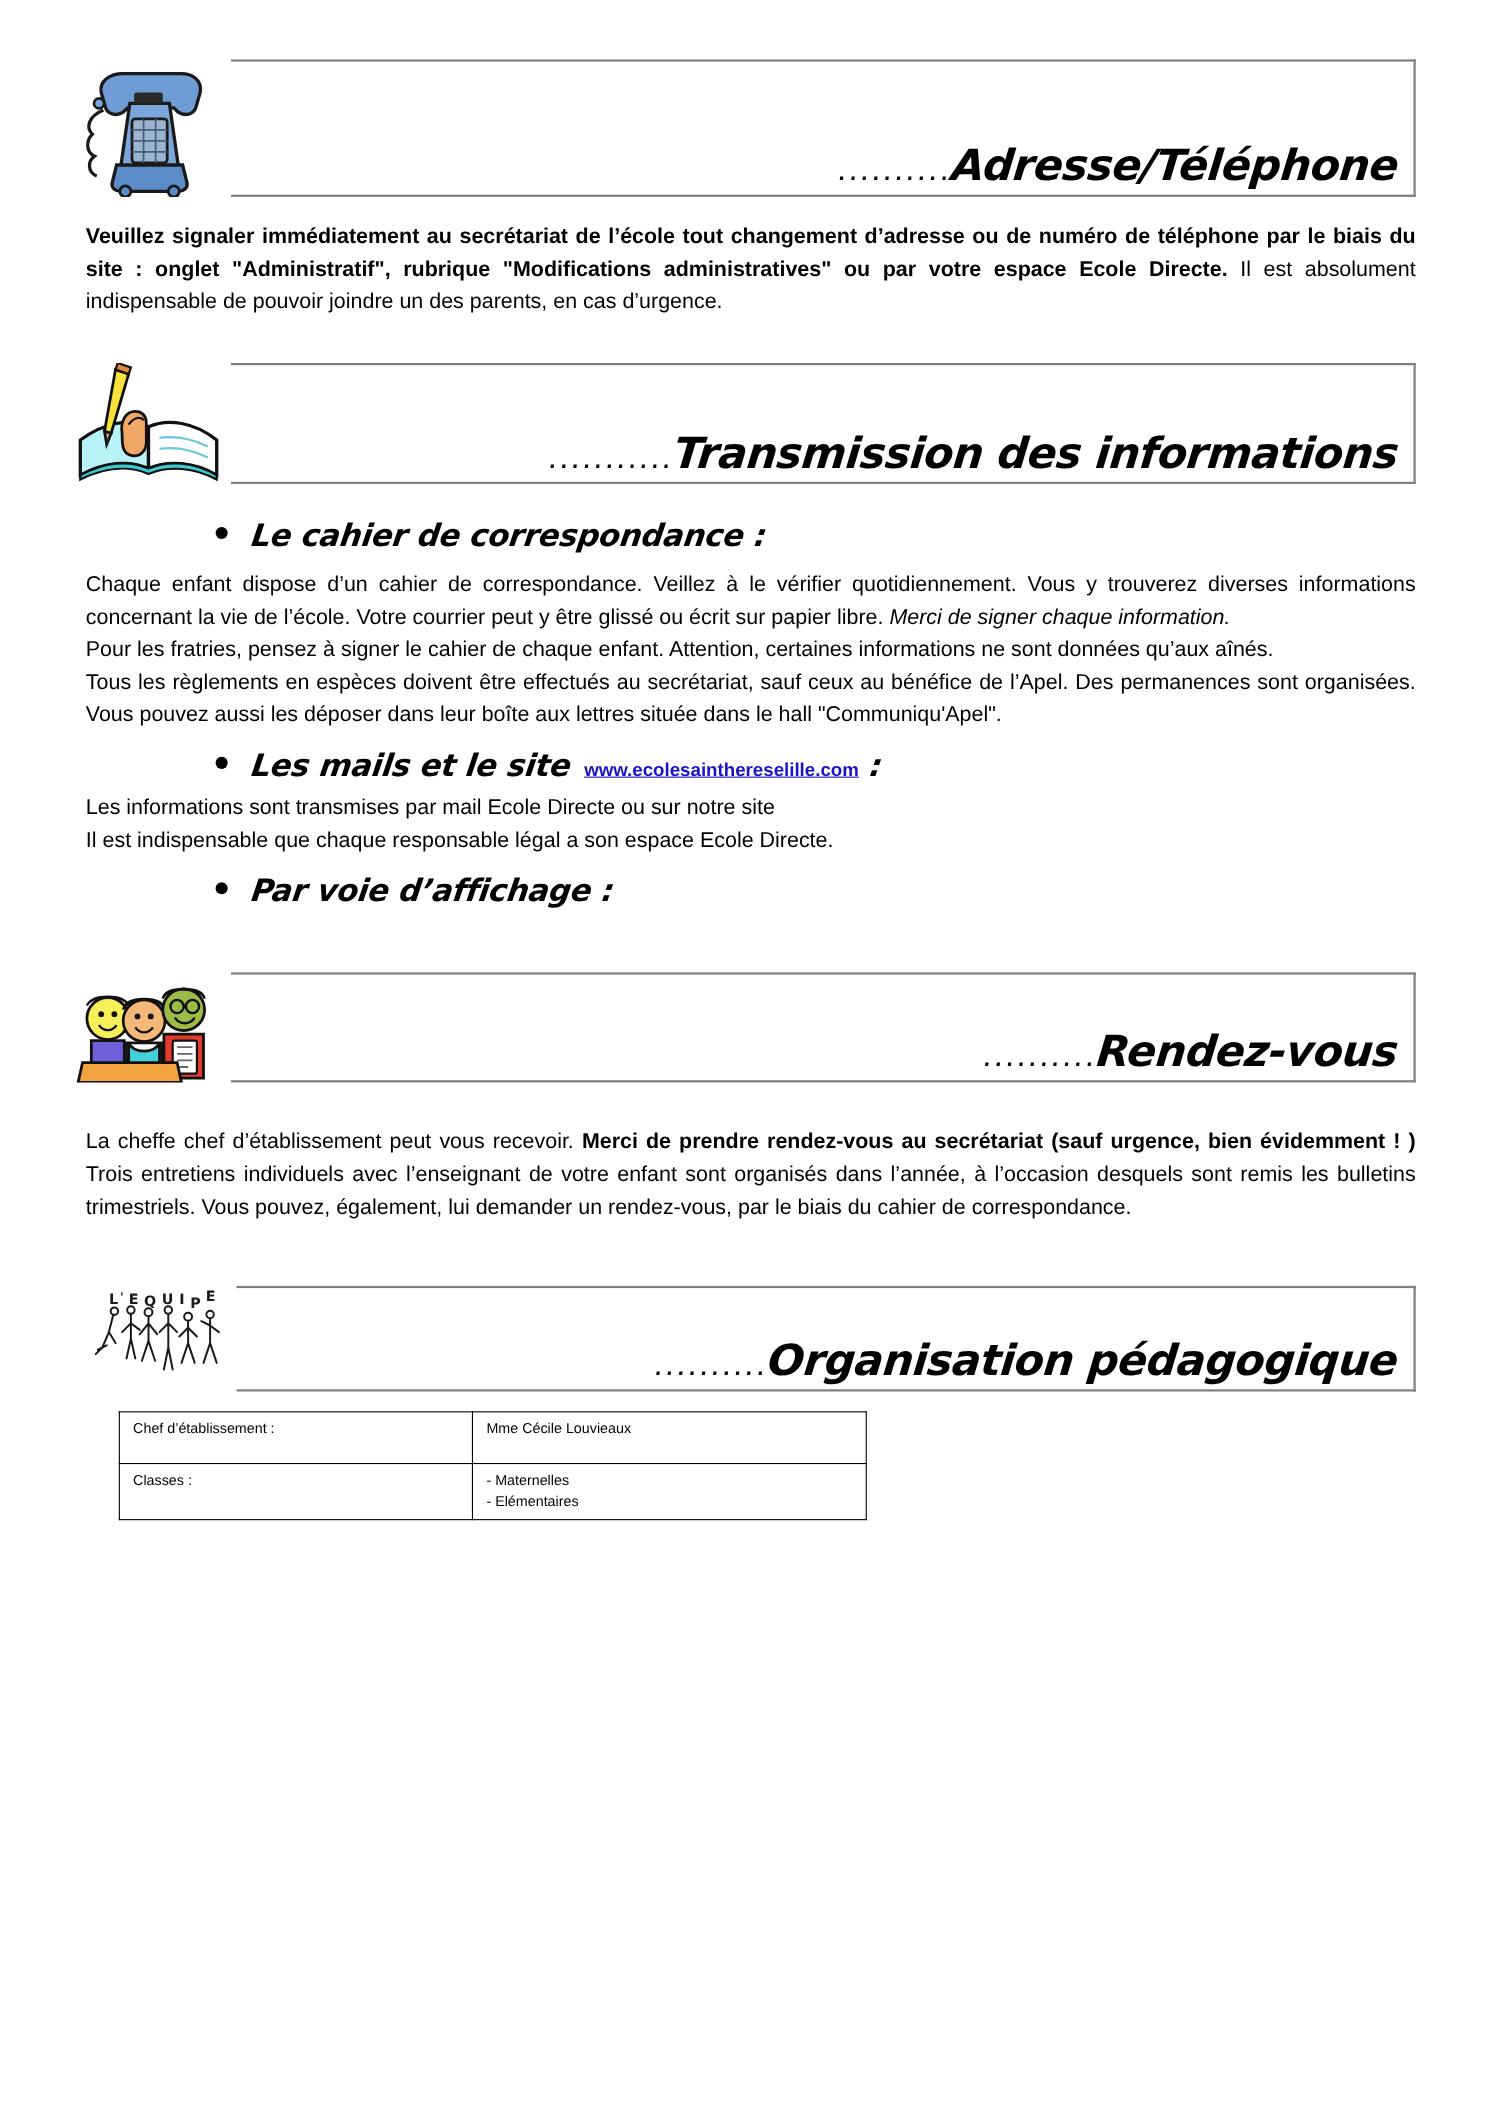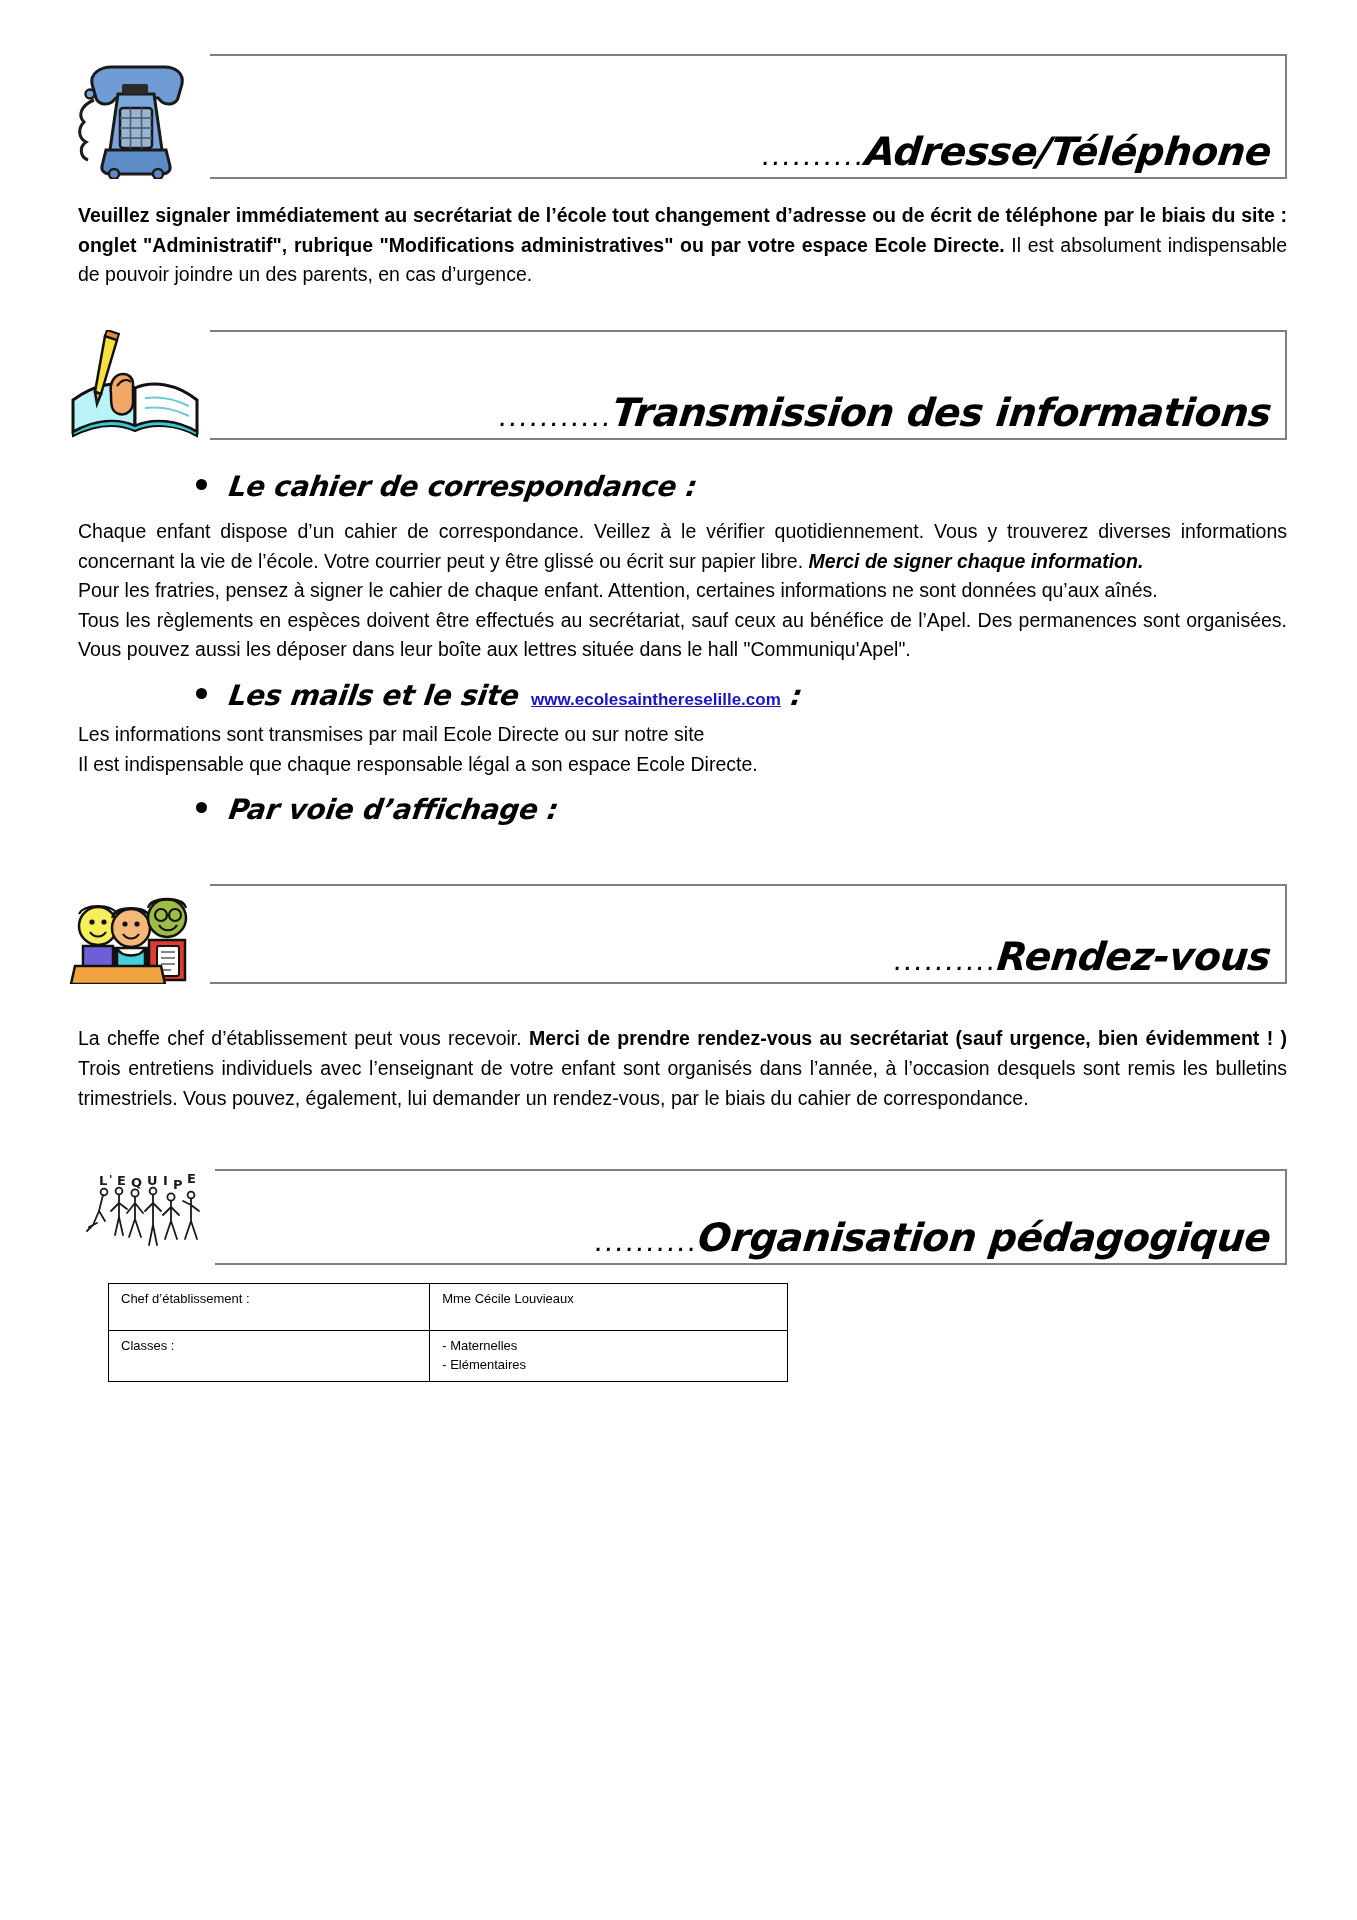--- a/index.html
+++ b/index.html
@@ -71,21 +71,21 @@
   
   .para {
     margin: 0 70px 0 78px;
     font-size: 19.5px;
     line-height: 1.52;
     text-align: justify;
     font-family: "Liberation Sans", sans-serif;
   }
   .para.nj { text-align: left; }
   .para b, .para strong { font-weight: bold; }
-  .bi { font-weight: bold; font-style: italic; }
+  .bi { font-weight: normal; font-style: italic; }
 
   
   .bullet-head {
     margin: 0 0 0 78px;
     display: flex;
     align-items: baseline;
     font-size: 19px;
   }
   .bullet-head .dot {
     display: inline-block;
@@ -181,21 +181,21 @@
     <div class="section-box">
       <div class="section-title">
         <span class="dots">..........</span><span>Adresse/Téléphone</span>
       </div>
     </div>
   </div>
 
   <div class="sp-22"></div>
 
   <p class="para" style="margin-left:78px;">
-    <b>Veuillez signaler immédiatement au secrétariat de l’école tout changement d’adresse ou de écrit de téléphone par le biais du site : onglet "Administratif", rubrique "Modifications administratives" ou par votre espace Ecole Directe.</b><span> Il est absolument indispensable de pouvoir joindre un des parents, en cas d’urgence.</span>
+    <b>Veuillez signaler immédiatement au secrétariat de l’école tout changement d’adresse ou de numéro de téléphone par le biais du site : onglet "Administratif", rubrique "Modifications administratives" ou par votre espace Ecole Directe.</b><span> Il est absolument indispensable de pouvoir joindre un des parents, en cas d’urgence.</span>
   </p>
 
   <div class="sp-40"></div>
 
   <div class="section-header">
     <div class="section-icon">
       <svg width="140" height="110" viewBox="0 0 140 110" aria-hidden="true">
 
         <path d="M8 70 C30 54 52 50 70 58 L70 96 C52 88 30 90 8 102 Z" fill="#b9f3f7" stroke="#111" stroke-width="3"></path>
 

